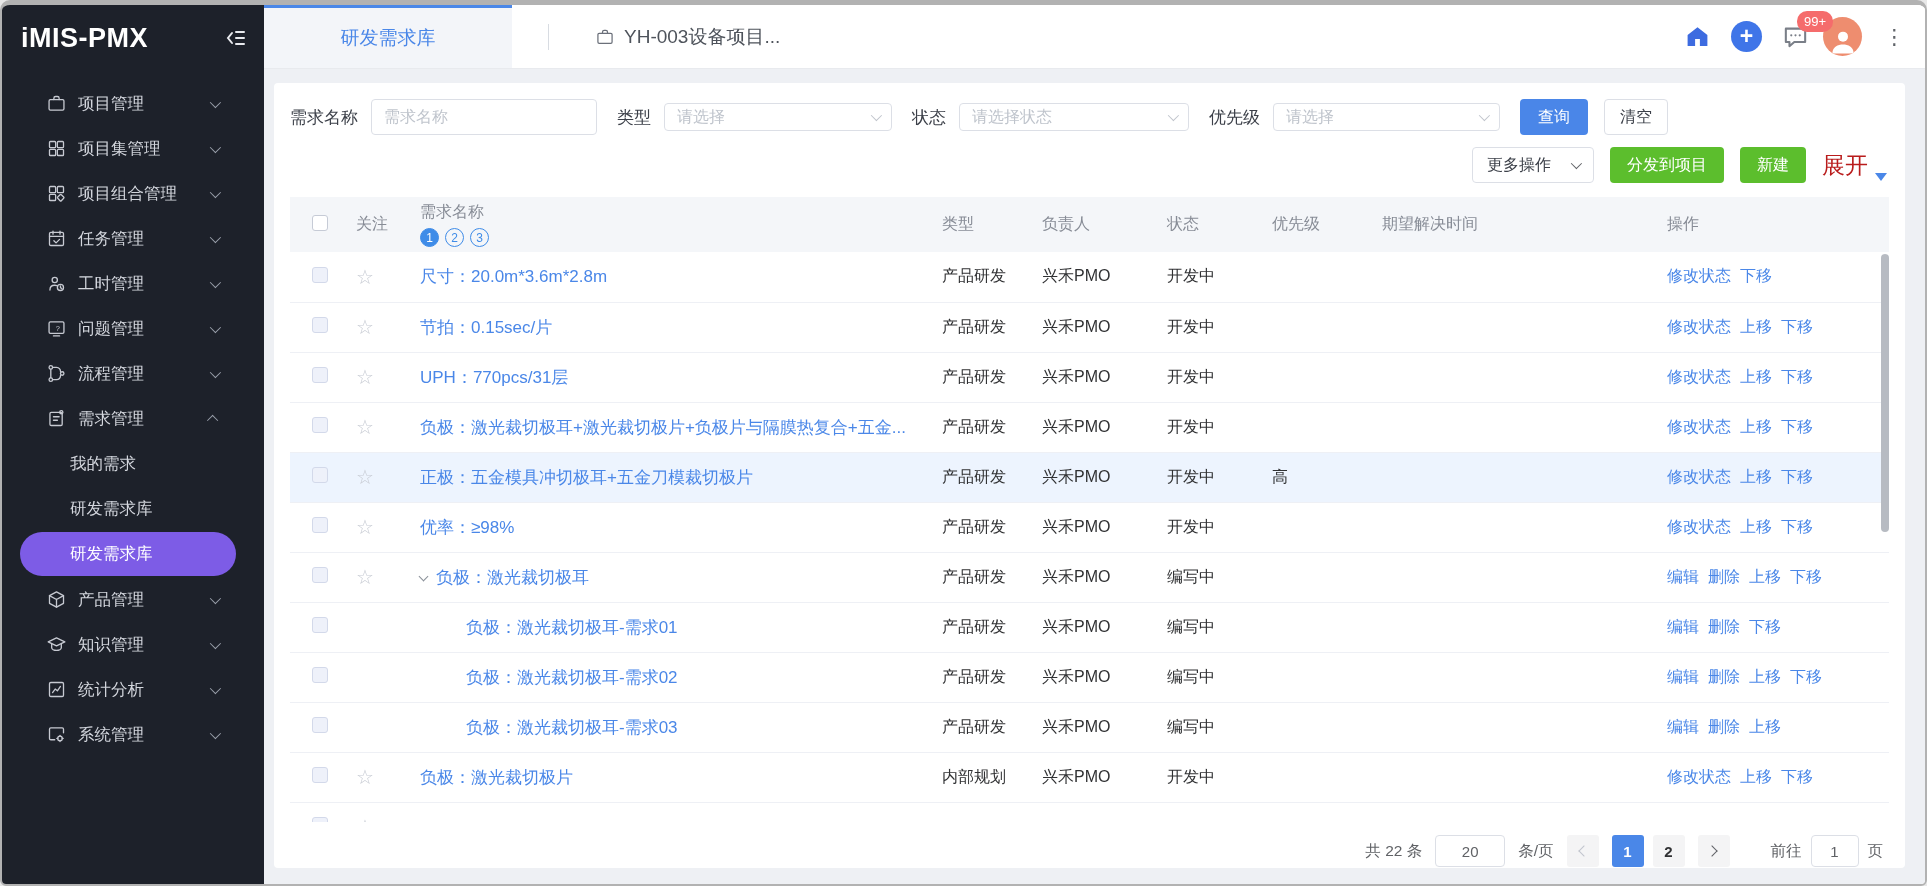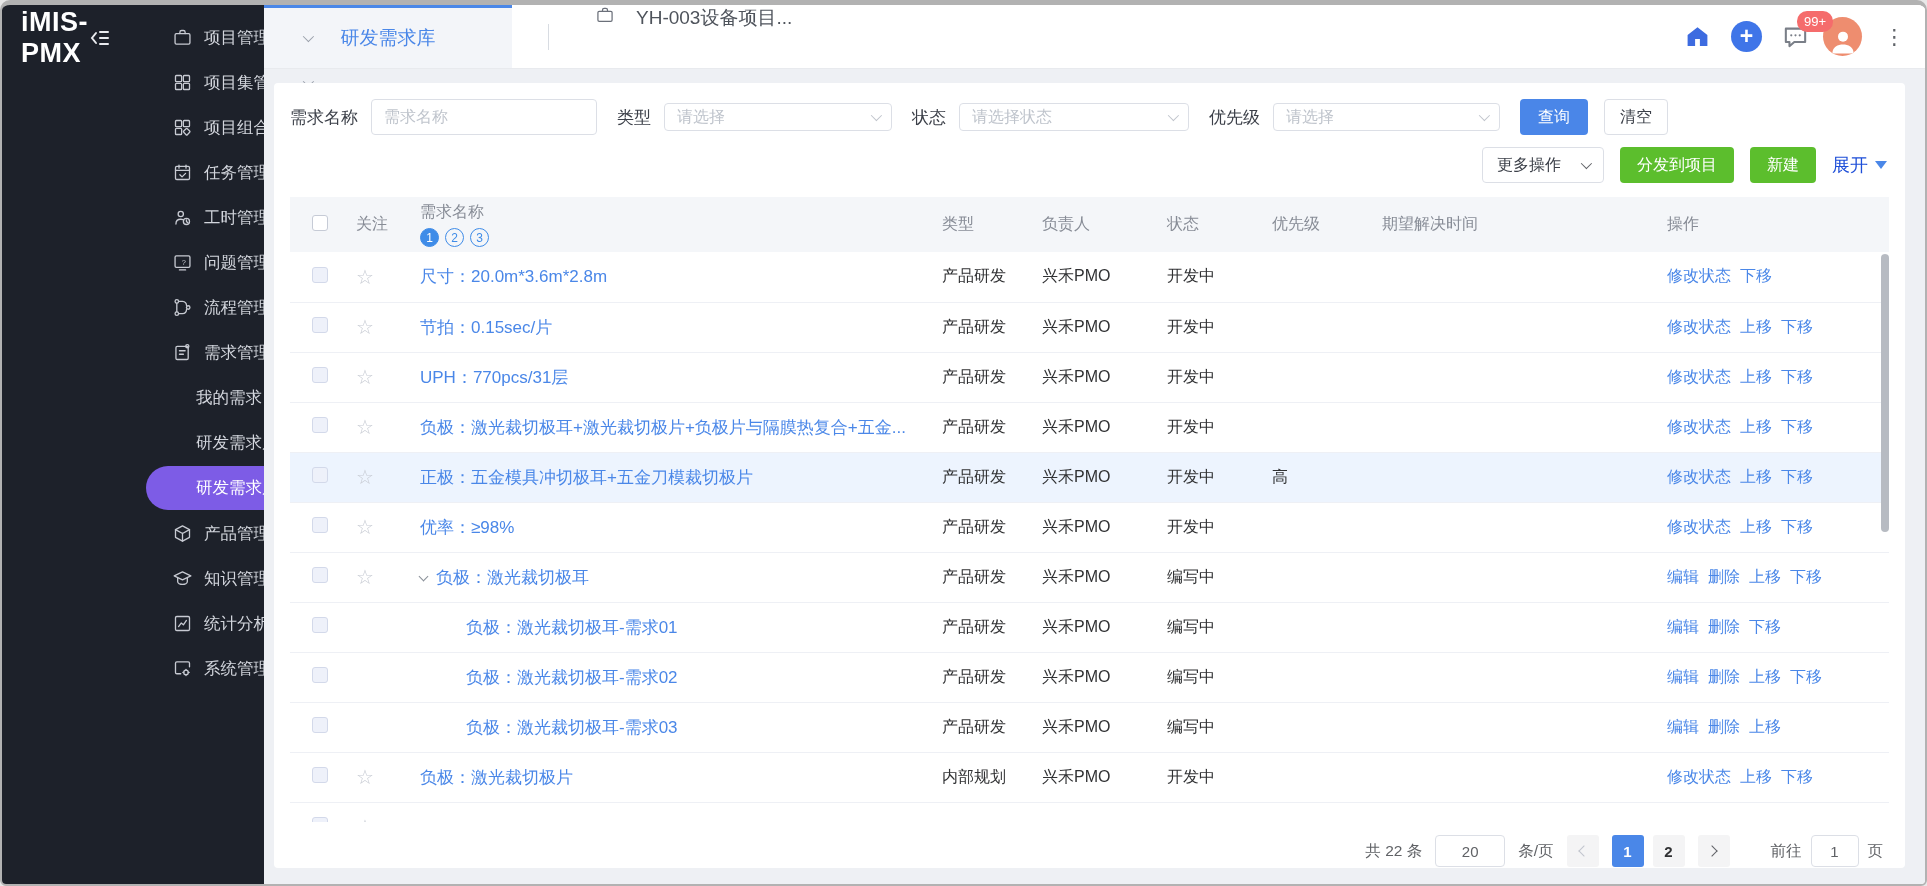--- a/index.html
+++ b/index.html
@@ -1,21 +1,21 @@
 <!DOCTYPE html>
 <html><head>
 <meta charset="utf-8">
 <style>
   * { box-sizing: border-box; margin: 0; padding: 0; }
   html,body { width:1927px; height:886px; background:#e8e8e8; font-family:"Liberation Sans","DejaVu Sans",sans-serif; }
   .window { position:absolute; inset:0; background:#fff; border:2px solid #b2b2b2; border-top:5px solid #b2b2b2;
             border-radius:10px 10px 6px 6px; overflow:hidden; display:flex; }
 
   
-  .sidebar { width:262px; flex:0 0 262px; background:#1d212a; color:#d3d6dd; display:flex; flex-direction:row; }
+  .sidebar { width:262px; flex:0 0 262px; background:#1d212a; color:#d3d6dd; display:flex; flex-direction:column; }
   .logo-row { height:66px; display:flex; align-items:center; justify-content:space-between; padding:0 16px 0 19px; }
   .logo { color:#fff; font-size:27px; font-weight:800; letter-spacing:.5px; }
   .collapse-btn { width:24px; height:24px; color:#e8eaee; cursor:pointer; }
   .collapse-btn svg { width:24px; height:24px; }
   .side-nav { margin-top:10px; }
   .side-item { height:45px; display:flex; align-items:center; padding:0 46px 0 44px; font-size:16.5px; cursor:pointer; }
   .mi-icon { width:21px; height:21px; margin-right:11px; color:#c7cad2; flex:0 0 21px; }
   .mi-icon svg { width:21px; height:21px; display:block; }
   .mi-label { flex:1; white-space:nowrap; }
   .mi-chevron { width:8px; height:8px; border-right:1.6px solid #9aa0ab; border-bottom:1.6px solid #9aa0ab;
@@ -24,21 +24,21 @@
   .side-sub { height:44px; margin:1px 28px 1px 18px; display:flex; align-items:center; padding-left:50px;
               font-size:16.5px; border-radius:23px; cursor:pointer; }
   .side-sub.active { background:#7d5ce6; color:#fff; }
 
   
   .main { flex:1; display:flex; flex-direction:column; min-width:0; }
   .topbar { height:64px; background:#fff; border-bottom:1px solid #e8eaee; display:flex; align-items:stretch; flex:0 0 64px; }
   .tab-active { width:248px; display:flex; align-items:center; justify-content:center; background:#f3f5f9;
                 color:#4a87e8; font-size:19px; border-top:3px solid #4a87e8; cursor:pointer; }
   .tab-divider { width:1px; height:26px; background:#d8dce2; align-self:center; margin-left:36px; }
-  .tab-plain { display:flex; gap:21px; padding:0 40px 0 46px; color:#4e535b; font-size:19px; cursor:pointer; }
+  .tab-plain { display:flex; align-items:center; gap:9px; padding:0 40px 0 46px; color:#4e535b; font-size:19px; cursor:pointer; }
   .tab-plain .ticon { width:20px; height:20px; color:#6b707a; }
   .tab-plain .ticon svg { width:20px; height:20px; display:block; }
   .top-icons { margin-left:auto; display:flex; align-items:center; padding-right:20px; }
   .ic-home { width:25px; height:25px; color:#3d6be0; cursor:pointer; }
   .ic-home svg { width:25px; height:25px; display:block; }
   .ic-plus { width:31px; height:31px; border-radius:50%; background:#3f75e8; color:#fff; display:flex; align-items:center;
              justify-content:center; font-size:23px; font-weight:700; margin-left:21px; cursor:pointer; line-height:1; }
   .chat-wrap { position:relative; margin-left:19px; cursor:pointer; }
   .ic-chat { width:29px; height:29px; color:#7a7f88; }
   .ic-chat svg { width:29px; height:29px; display:block; }
@@ -65,21 +65,21 @@
               transform:rotate(45deg) translateY(-2px); margin-left:10px; }
   .gap { width:20px; flex:0 0 20px; }
   .btn { height:36px; border-radius:4px; font-size:16px; display:inline-flex; align-items:center; justify-content:center;
          cursor:pointer; border:1px solid transparent; font-family:inherit; }
   .btn-primary { background:#4a86e8; color:#fff; padding:0 17px; }
   .btn-plain { background:#fff; color:#3c4049; border-color:#dcdfe6; padding:0 15px; }
   .btn-green { background:#5cbe2d; color:#fff; padding:0 16px; }
 
   .action-row { display:flex; justify-content:flex-end; align-items:center; gap:16px; margin-top:12px; height:36px; padding-right:2px; }
   .more-btn { gap:10px; padding:0 14px; }
-  .link-expand { color:#1d4ed8; font-size:18px; display:flex; align-items:center; gap:7px; cursor:pointer; }
+  .link-expand { color:#b91c1c; font-size:23px; display:flex; align-items:flex-end; gap:7px; cursor:pointer; }
   .tri-down { width:0; height:0; border-left:6px solid transparent; border-right:6px solid transparent; border-top:8px solid #4a87e8; }
 
   
   .table-viewport { height:625px; overflow:hidden; margin-top:14px; position:relative; }
   table { width:100%; border-collapse:collapse; table-layout:fixed; }
   thead th { background:#f4f6f9; color:#878c96; font-weight:400; font-size:16px; text-align:left; height:55px;
              padding:0 6px; vertical-align:middle; }
   th.c-check, td.c-check { text-align:center; }
   th.c-star, td.c-star { text-align:left; }
   .hdr-name-wrap { display:flex; flex-direction:column; gap:5px; justify-content:center; }

